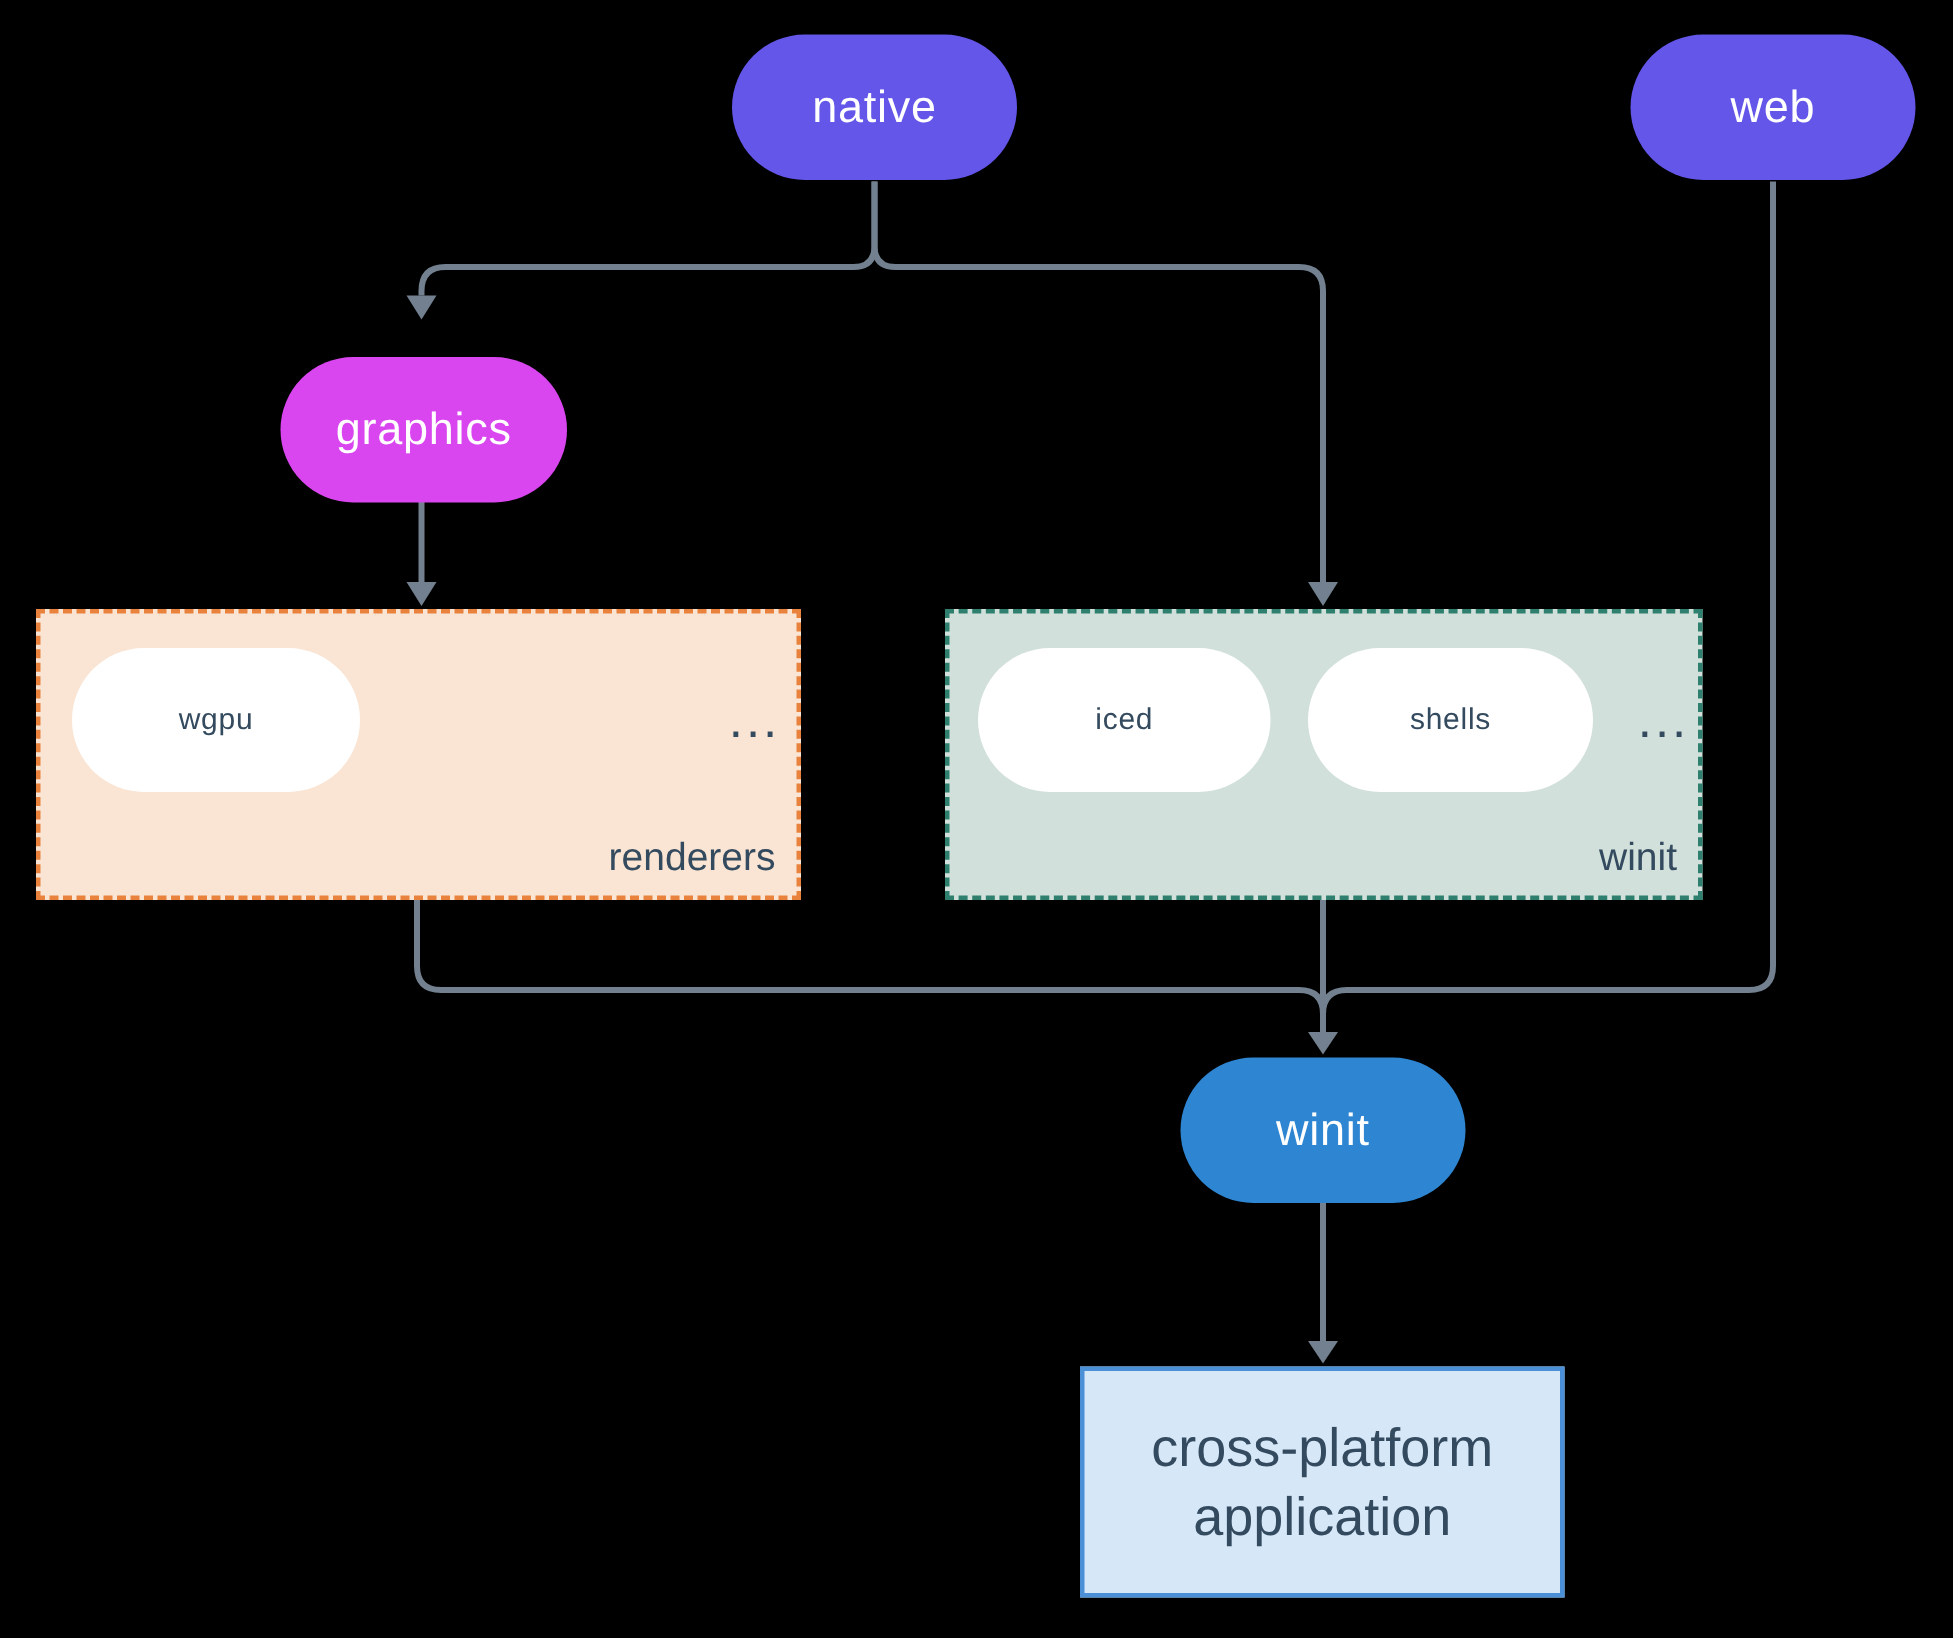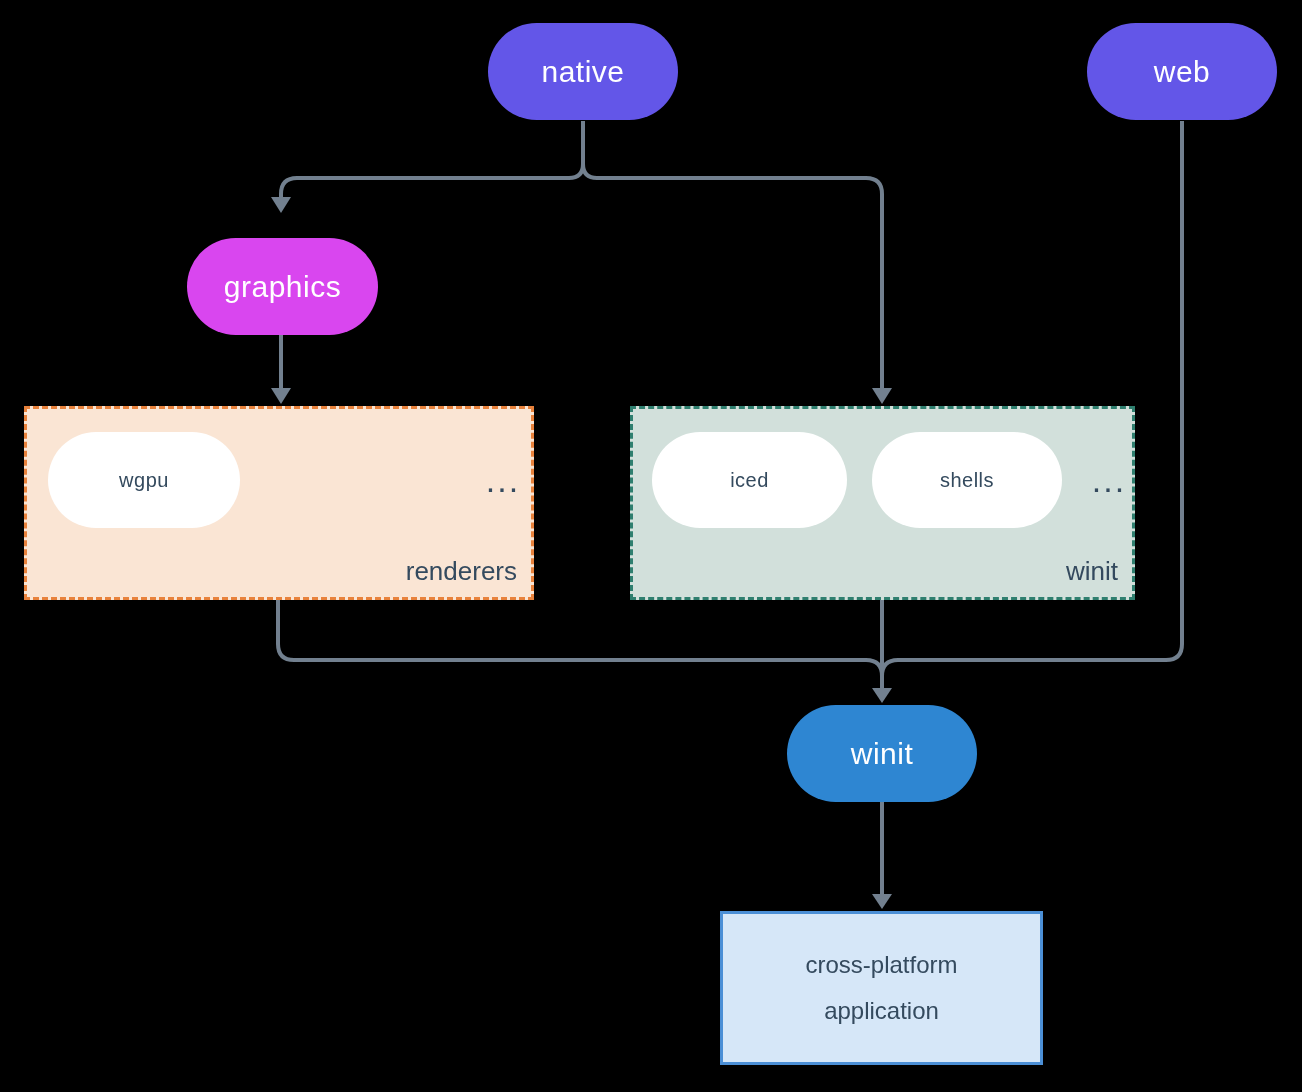--- a/index.html
+++ b/index.html
@@ -86,21 +86,21 @@
     width: 323px;
     height: 154px;
     box-sizing: border-box;
     background: #D6E7F8;
     border: 3px solid #4B8FD6;
     display: flex;
     flex-direction: column;
     align-items: center;
     justify-content: center;
     color: #344A5E;
-    font-size: 24px;
+    font-size: 36px;
     line-height: 46px;
   }
 </style>
 </head>
 <body>
 
 <div class="canvas">
 
   <svg class="edges" width="1302" height="1092" viewBox="0 0 1302 1092">
 

